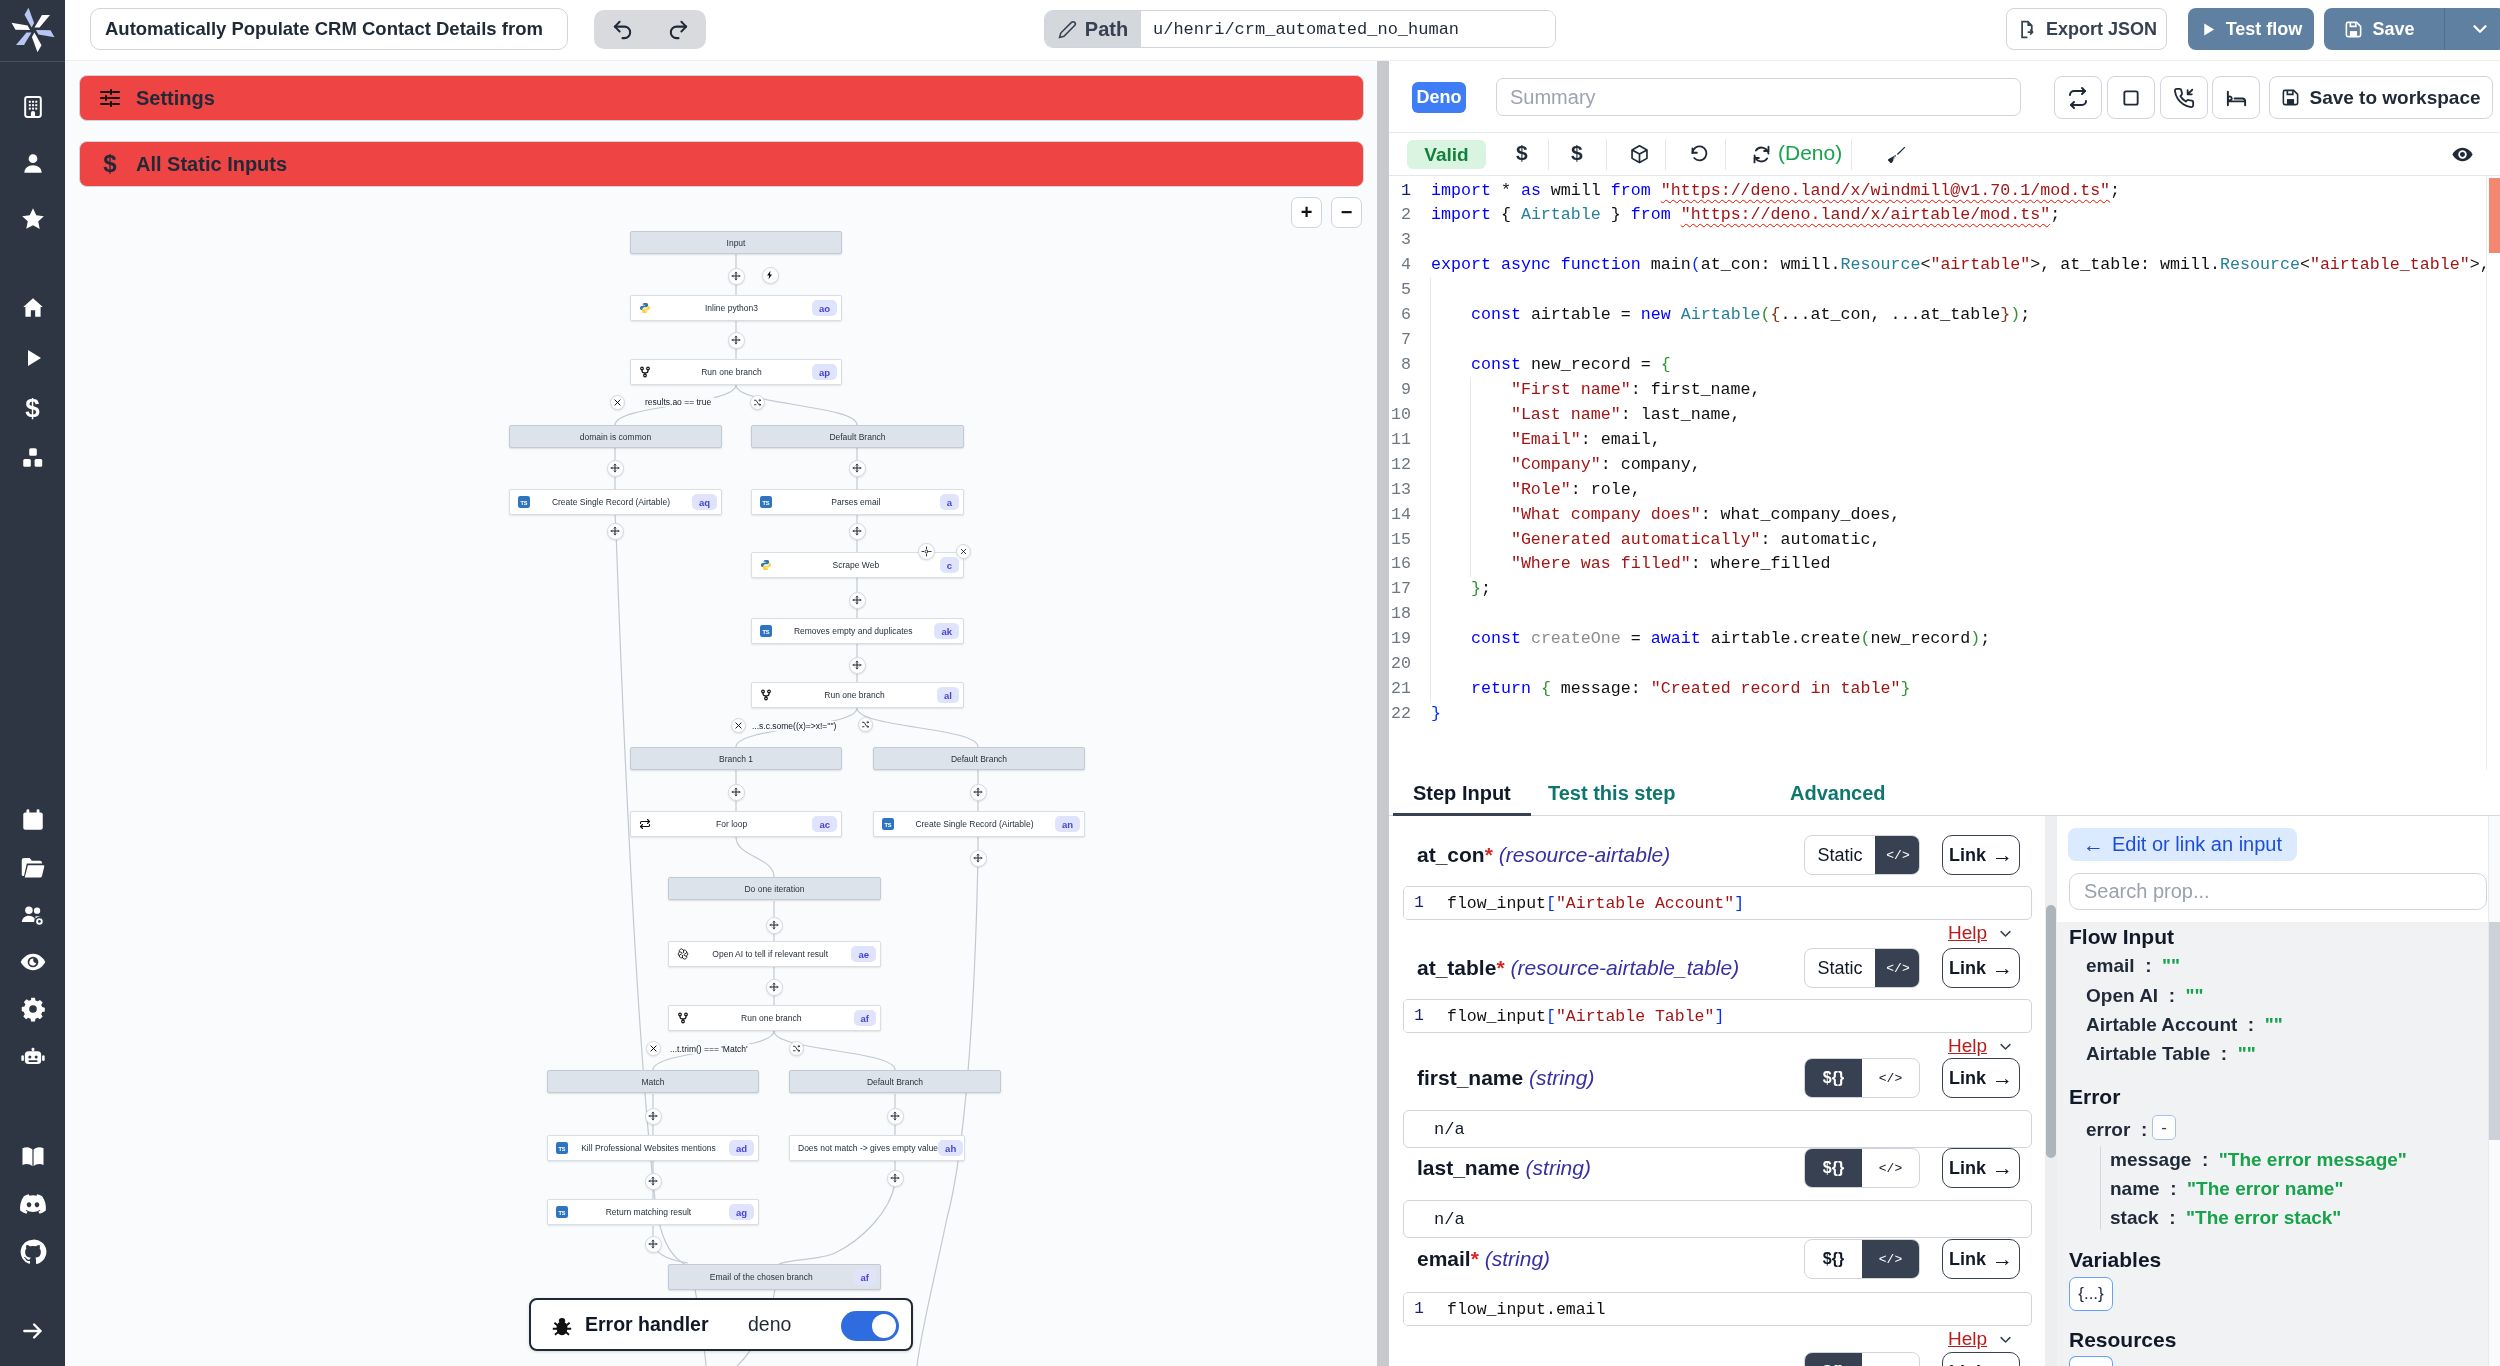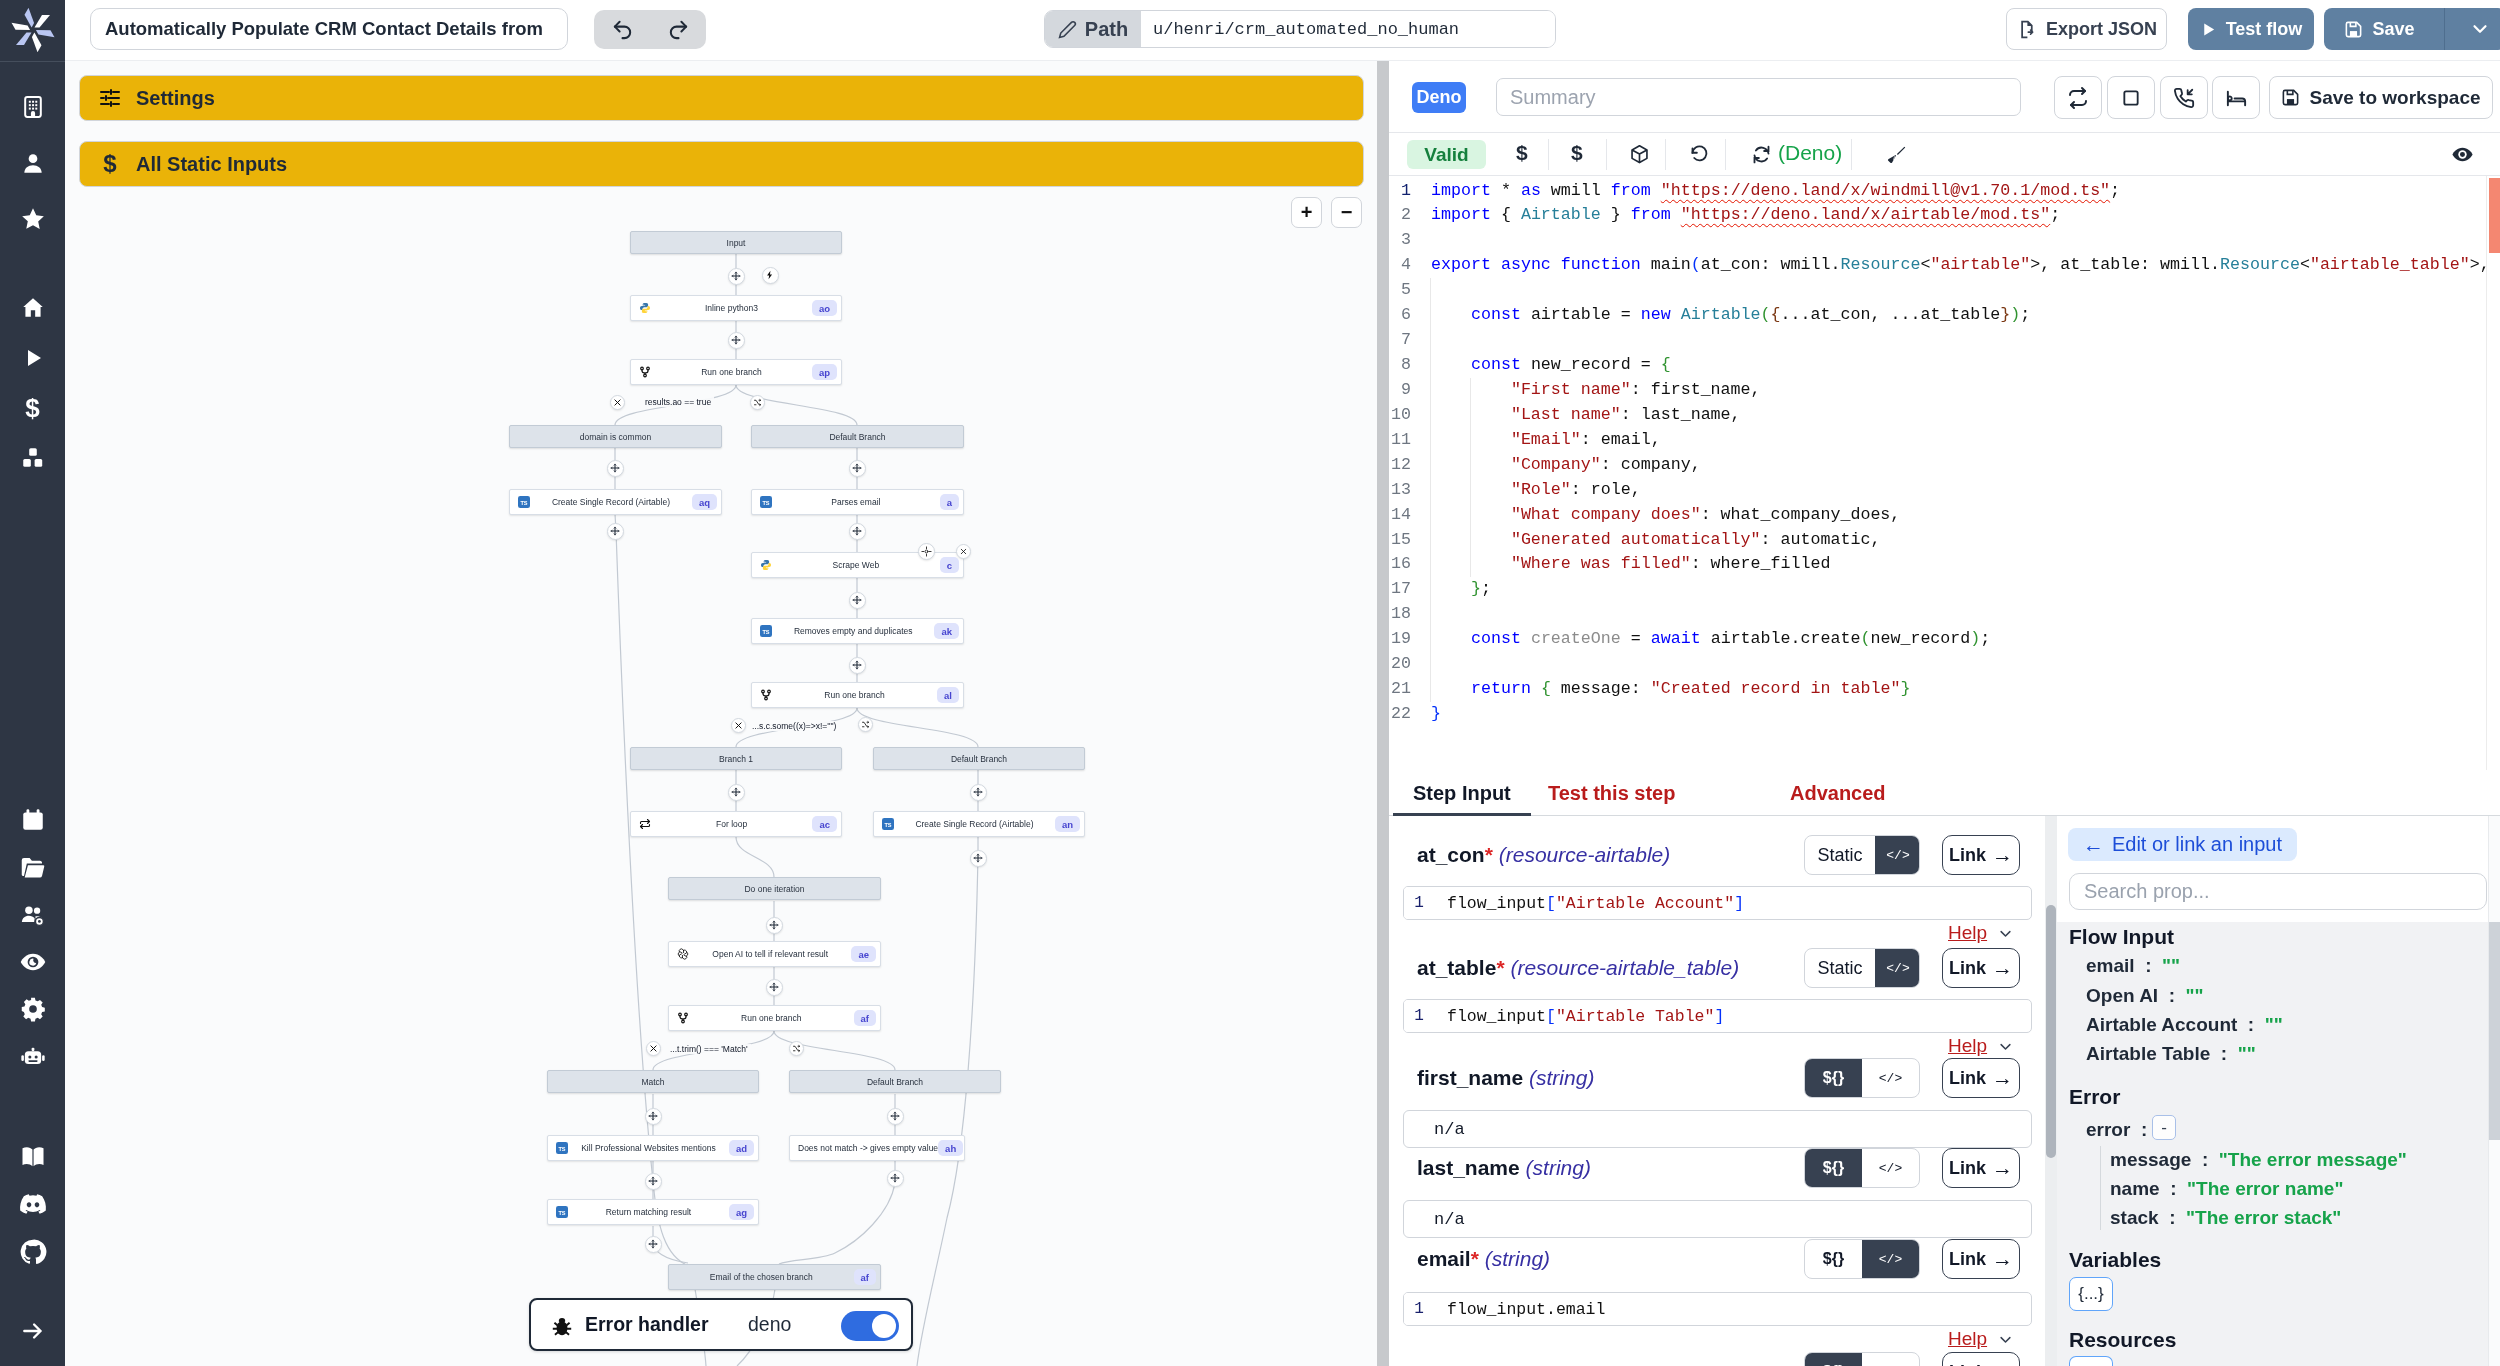--- a/index.html
+++ b/index.html
@@ -15,21 +15,21 @@
 .titlebox { position:absolute; left:25px; top:8px; width:478px; height:42px; border:1px solid #d1d5db; border-radius:10px; display:flex; align-items:center; padding-left:14px; font-size:18.5px; font-weight:bold; color:#1f2937; white-space:nowrap; overflow:hidden; }
 .undoredo { position:absolute; left:529px; top:10px; width:112px; height:39px; background:#d8dadd; border-radius:10px; display:flex; align-items:center; justify-content:space-around; }
 .pathgrp { position:absolute; left:979px; top:10px; width:512px; height:38px; border:1px solid #d1d5db; border-radius:9px; display:flex; overflow:hidden; }
 .pathseg { background:#d4d8dd; width:96px; display:flex; align-items:center; justify-content:center; gap:8px; font-size:20px; font-weight:bold; color:#374151; }
 .pathval { flex:1; display:flex; align-items:center; padding-left:12px; font-family:"Liberation Mono",monospace; font-size:17px; color:#1f2937; background:#fff; }
 .btn { position:absolute; top:8px; height:42px; border-radius:8px; display:flex; align-items:center; justify-content:center; gap:9px; font-size:18px; font-weight:bold; }
 .btn.white { background:#fff; border:1px solid #d1d5db; color:#374151; }
 .btn.blue { background:#5f80a1; color:#fff; }
 
 #leftpanel { position:absolute; left:65px; top:61px; width:1312px; height:1305px; background:#fafbfc; }
-.barbox { position:absolute; left:14px; width:1285px; height:46px; background:#eab308; border:1px solid #d1d5db; border-radius:8px; display:flex; align-items:center; gap:14px; padding-left:18px; font-size:20px; font-weight:bold; color:#1f2937; }
+.barbox { position:absolute; left:14px; width:1285px; height:46px; background:#ef4444; border:1px solid #d1d5db; border-radius:8px; display:flex; align-items:center; gap:14px; padding-left:18px; font-size:20px; font-weight:bold; color:#1f2937; }
 .zoombtn { position:absolute; width:31px; height:31px; background:#fff; border:1px solid #d1d5db; border-radius:7px; font-size:20px; font-weight:bold; color:#111; display:flex; align-items:center; justify-content:center; }
 
 .hnode { position:absolute; height:23px; background:#dde3ea; border:1px solid #c2cbd5; border-radius:2px; box-shadow:0 1px 2px rgba(0,0,0,.12); display:flex; align-items:center; justify-content:center; font-size:8.5px; color:#2a3340; white-space:nowrap; }
 .snode { position:absolute; height:26px; background:#fff; border:1px solid #d8dee6; border-radius:2px; box-shadow:0 1px 2px rgba(0,0,0,.1); display:flex; align-items:center; font-size:8.5px; color:#1f2937; white-space:nowrap; }
 .snode .lbl { flex:1; text-align:center; }
 .badge { background:#dfe3fc; color:#4745d0; font-weight:bold; font-size:9.5px; border-radius:5px; padding:2.5px 7px; margin-right:4px; }
 .circ { position:absolute; background:#fff; border:1px solid #d3d9e0; border-radius:50%; box-shadow:0 1px 2px rgba(0,0,0,.1); display:flex; align-items:center; justify-content:center; }
 .pc,.zap { width:17px; height:17px; }
 .xc,.sh,.xr { width:15px; height:15px; }
 .mv { width:17px; height:17px; }
@@ -42,21 +42,21 @@
 .iconbtn { position:absolute; width:44px; height:44px; border:1px solid #d1d5db; border-radius:8px; background:#fff; display:flex; align-items:center; justify-content:center; }
 #editor { position:absolute; left:1389px; top:176px; width:1111px; height:594px; background:#fff; overflow:hidden; }
 .codeline { position:absolute; left:0; width:2400px; white-space:pre; font-family:"Liberation Mono",monospace; font-size:16.65px; line-height:24.93px; color:#111; }
 .lnum { position:absolute; width:22px; text-align:right; font-family:"Liberation Mono",monospace; font-size:16.65px; line-height:24.93px; color:#6e7681; }
 .kw { color:#0000ff; } .str { color:#a31515; } .typ { color:#267f99; }
 .b1 { color:#0431fa; } .b2 { color:#319331; } .b3 { color:#7b3814; }
 .faded { color:#8c8c8c; }
 .wavy { text-decoration:underline; text-decoration-style:wavy; text-decoration-color:#e51400; text-decoration-thickness:1px; text-underline-offset:4px; }
 
 #tabs { position:absolute; left:1389px; top:770px; width:1111px; height:46px; background:#fff; border-bottom:1px solid #d6dade; }
-.tab { position:absolute; top:0; height:46px; display:flex; align-items:center; font-size:20px; font-weight:bold; color:#b91c1c; }
+.tab { position:absolute; top:0; height:46px; display:flex; align-items:center; font-size:20px; font-weight:bold; color:#0f766e; }
 #stepinput { position:absolute; left:1389px; top:816px; width:668px; height:550px; background:#fff; overflow:hidden; }
 .arglabel { position:absolute; font-size:21px; color:#111827; font-weight:bold; }
 .argtype { font-weight:normal; font-style:italic; color:#3730a3; }
 .star { color:#dc2626; }
 .segctl { position:absolute; width:116px; height:40px; border-radius:8px; overflow:hidden; display:flex; border:1px solid #d1d5db; background:#fff; }
 .seg { flex:1; display:flex; align-items:center; justify-content:center; font-size:18px; color:#111827; }
 .seg.dark { background:#374151; color:#fff; }
 .linkbtn { position:absolute; width:78px; height:40px; border:1.5px solid #374151; border-radius:10px; background:#fff; display:flex; align-items:center; justify-content:center; font-size:18px; font-weight:bold; color:#111827; gap:6px; }
 .cinput { position:absolute; left:1403px; width:629px; height:34px; border:1px solid #d1d5db; border-radius:5px; background:#fff; display:flex; overflow:hidden; }
 .cinput .ln { width:30px; background:#fff; color:#19216c; font-family:"Liberation Mono",monospace; font-size:16px; display:flex; align-items:center; justify-content:center; }

